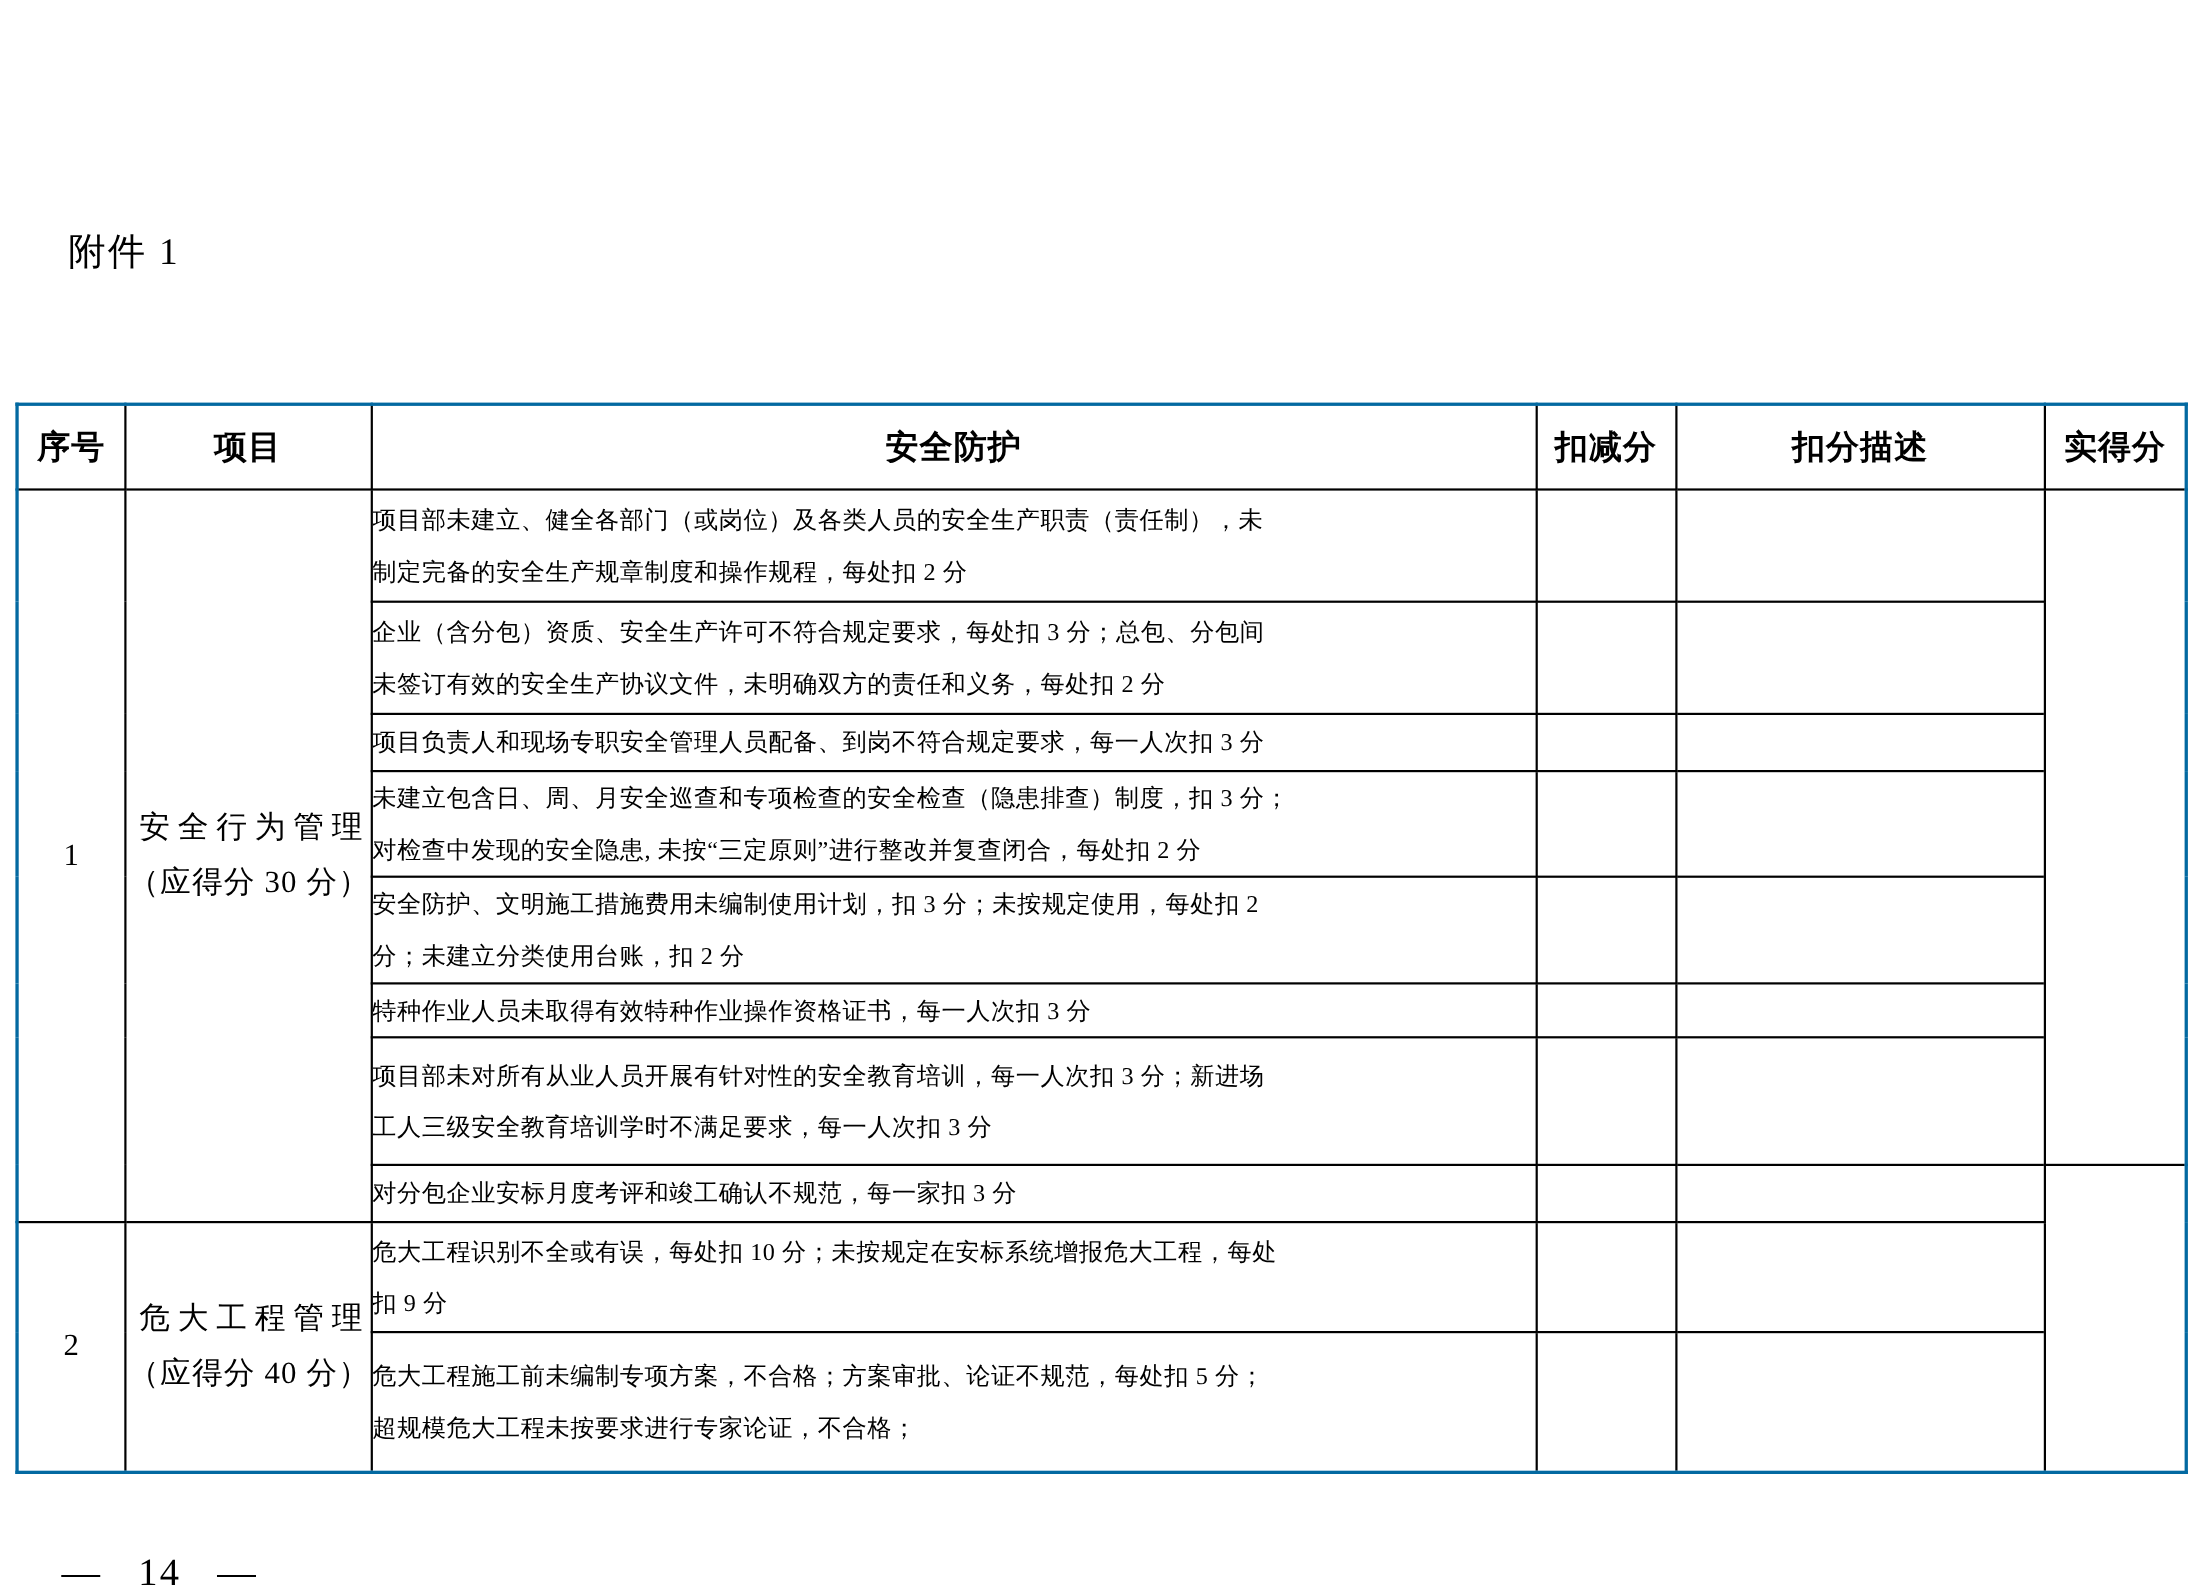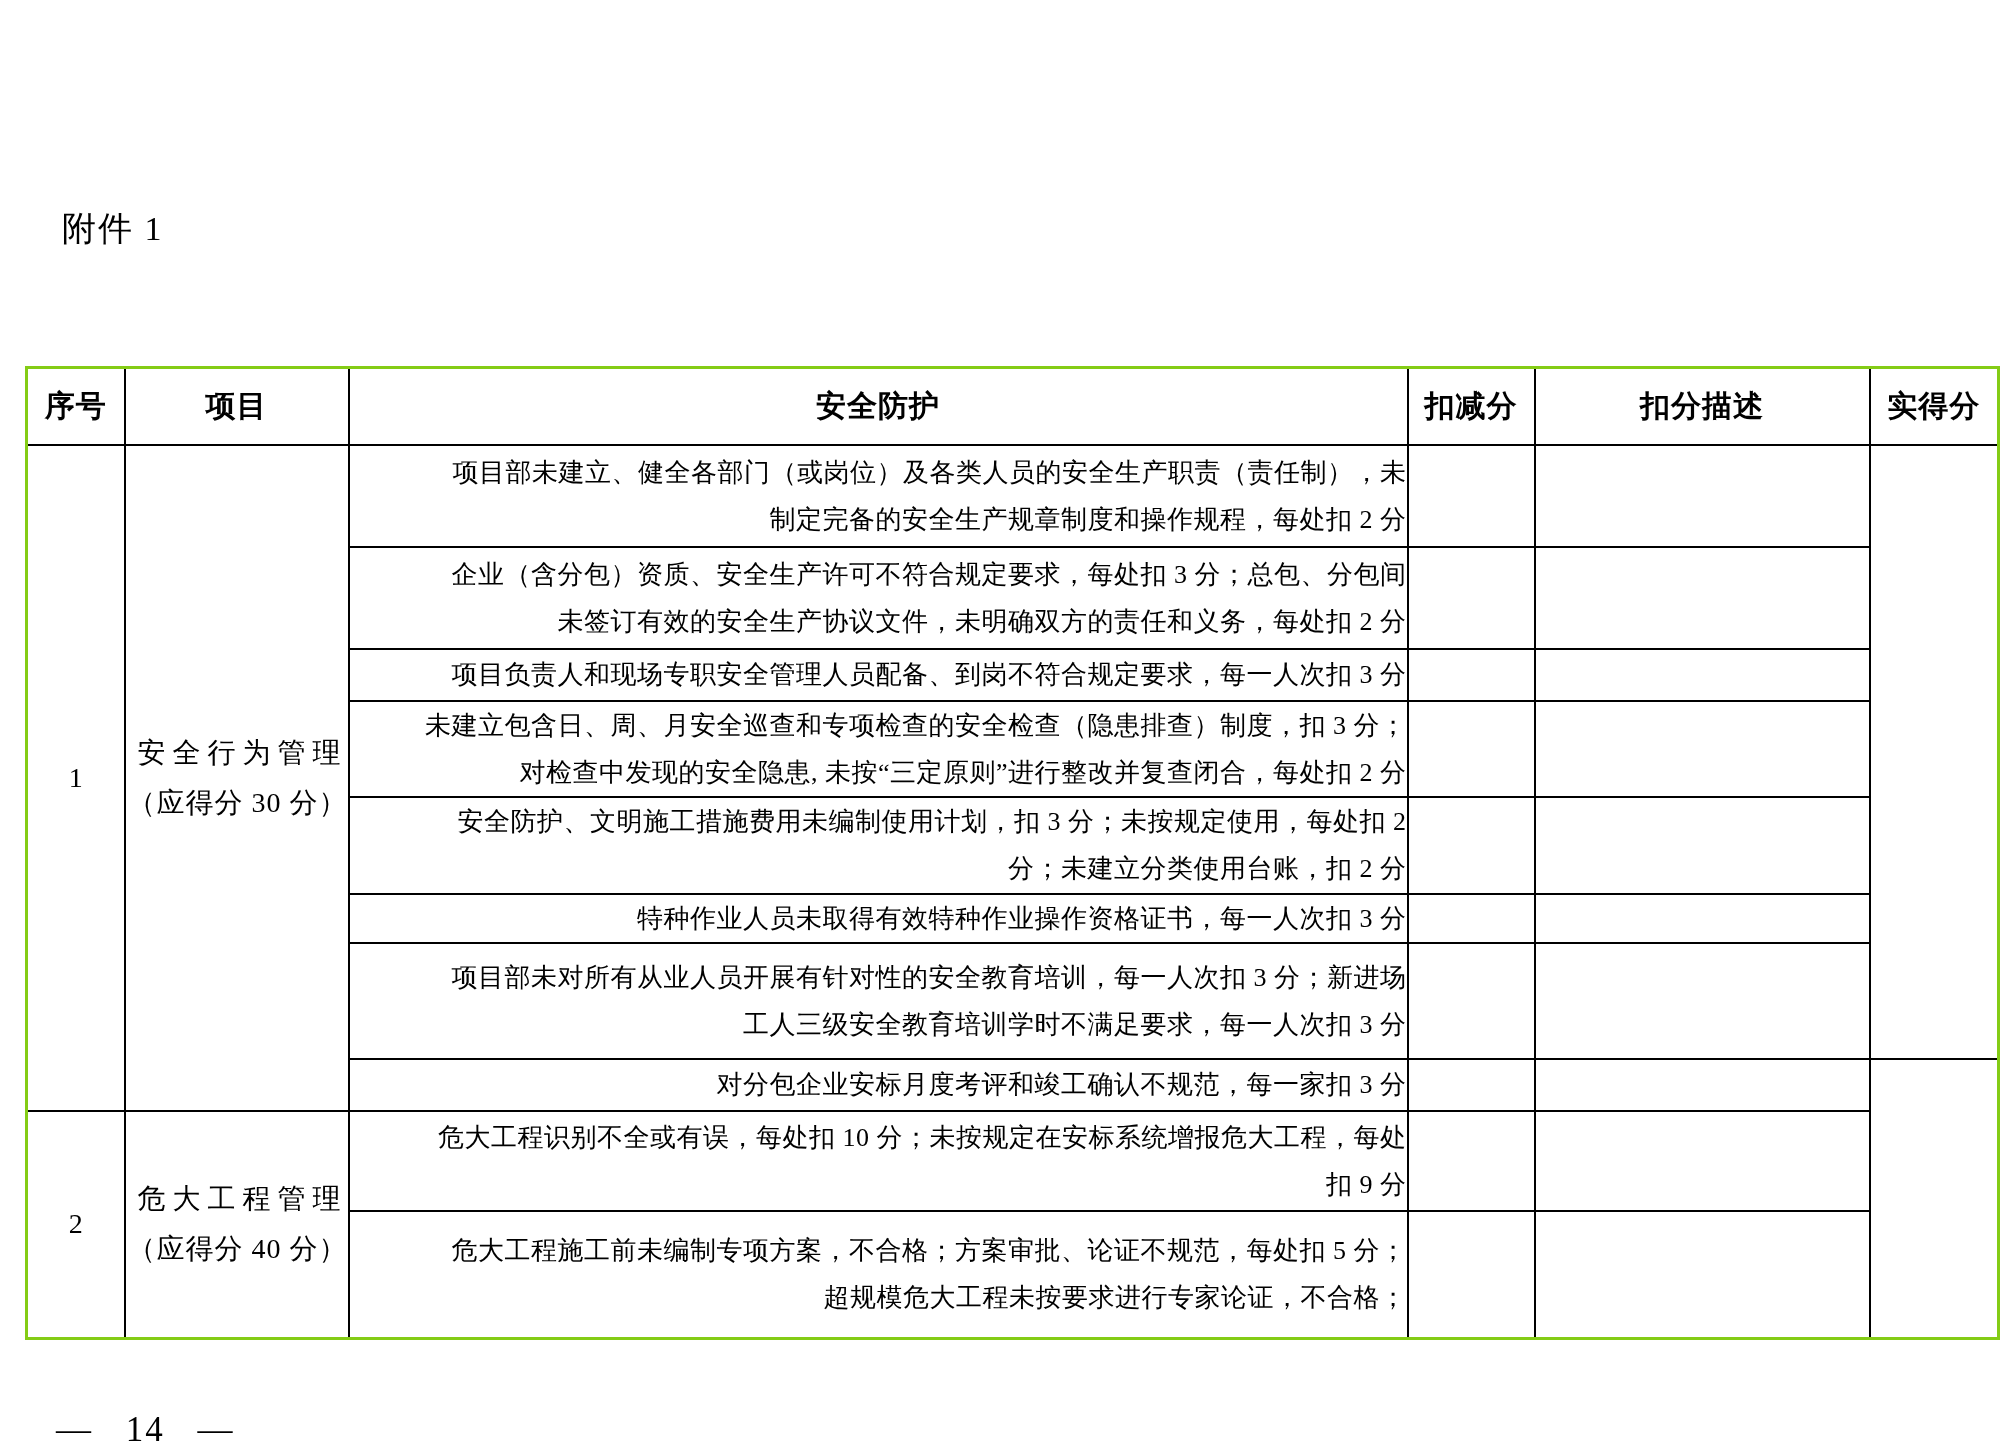--- a/index.html
+++ b/index.html
@@ -13,43 +13,43 @@
   .attachment{
     position:absolute;left:62px;top:162px;
     font-size:34px;letter-spacing:2px;
   }
   .doc-title{
     position:absolute;left:25px;top:238px;width:1972px;
     text-align:center;font-size:48px;font-weight:bold;letter-spacing:2px;
   }
 
   table.score{
-    position:absolute;left:25px;top:322px;width:1972px;
+    position:absolute;left:14px;top:322px;width:1972px;
     border-collapse:collapse;table-layout:fixed;
-    border:3px solid #84cc16;
+    border:3px solid #0369a1;
   }
   table.score th,table.score td{
     border:2px solid #000;
     padding:0;
     vertical-align:middle;
     overflow:hidden;
   }
   th{
     font-size:30px;font-weight:bold;text-align:center;letter-spacing:1px;
   }
   td.no{
     text-align:center;font-size:28px;
   }
   td.item{
     text-align:right;font-size:28px;line-height:50px;
   }
   td.item .item-name{letter-spacing:7px;text-indent:7px;}
   td.item .item-score{letter-spacing:1px;}
   td.content{
-    font-size:26px;line-height:47px;text-align:right;
+    font-size:22px;line-height:47px;text-align:left;
     padding:0 14px 0 30px;
     white-space:pre-line;
     letter-spacing:0.5px;
   }
   td.blank{background:#ffffff;}
 
   .page-number{
     position:absolute;left:56px;top:1366px;
     font-size:35px;word-spacing:22px;letter-spacing:2px;
   }

